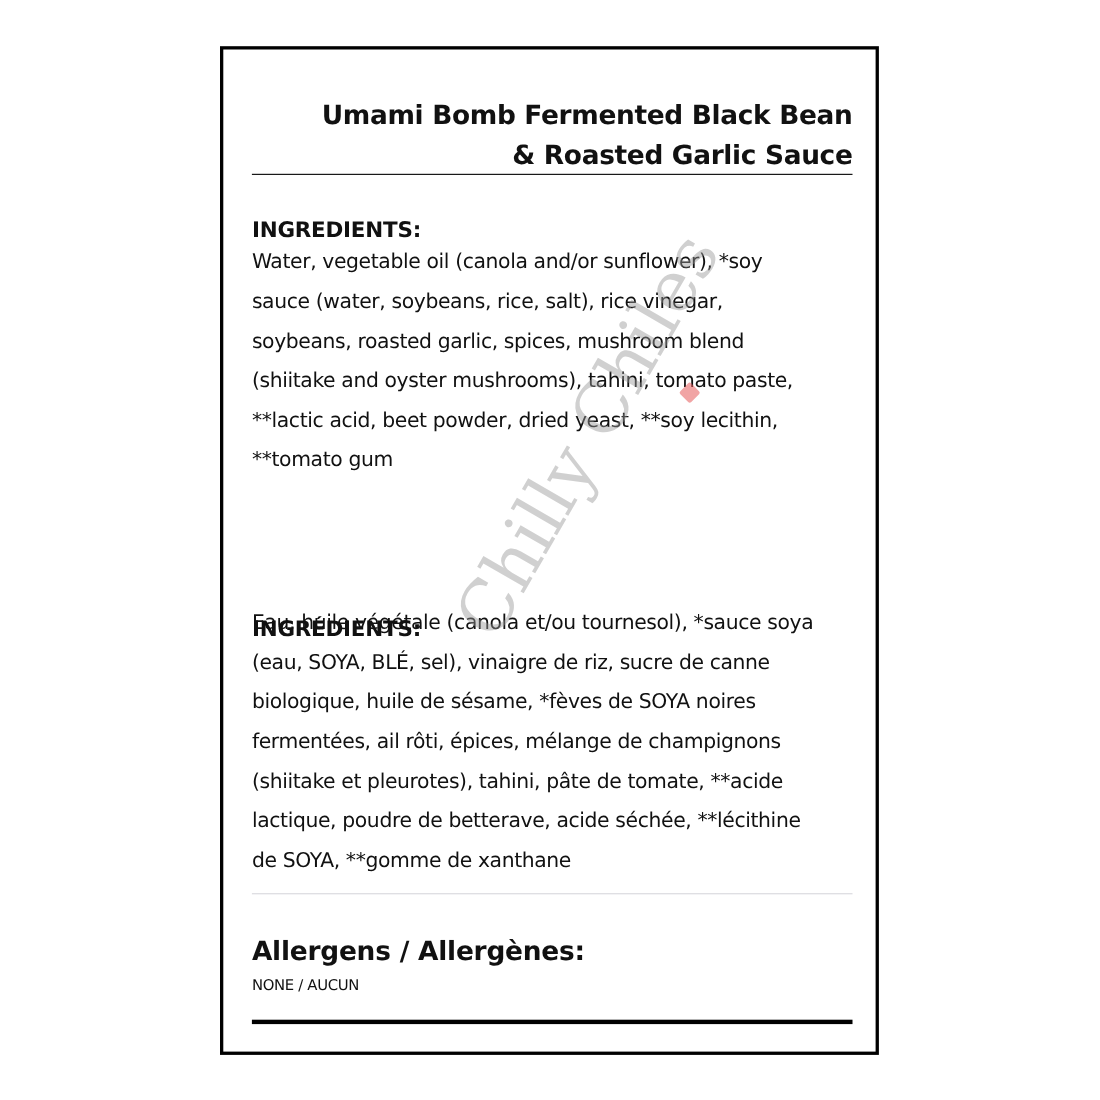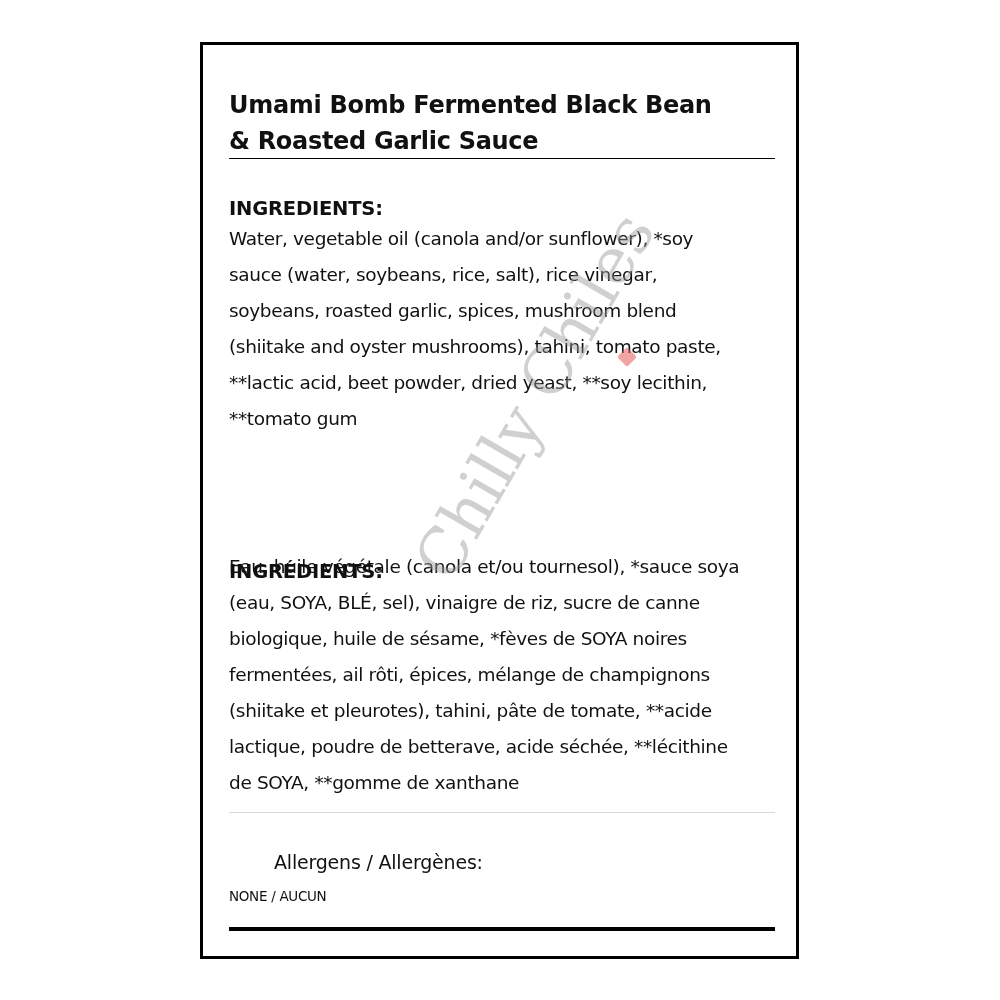--- a/index.html
+++ b/index.html
@@ -2,31 +2,31 @@
 <html><head>
 <meta charset="utf-8">
 <style>
   html, body { margin:0; padding:0; background:#ffffff; }
   body { width:1000px; height:1000px; position:relative; overflow:hidden; font-family:"DejaVu Sans", "Liberation Sans", sans-serif; color:#111; }
   .label {
     position:absolute; left:200px; top:42px; width:593px; height:911px;
     border:3px solid #000; background:#fff;
   }
   .title {
-    position:absolute; left:26px; top:42px; width:546px; text-align:left;
+    position:absolute; left:26px; top:42px; width:546px; text-align:right;
     font-weight:bold; font-size:24px; line-height:36px; letter-spacing:-0.3px;
   }
   .rule-title { position:absolute; left:26px; top:113px; width:546px; height:1px; background:#000; }
   .heading { position:absolute; left:26px; font-weight:bold; font-size:19.5px; letter-spacing:-0.2px; }
   .para {
     position:absolute; left:26px; width:560px; font-size:18.5px; line-height:36px; letter-spacing:-0.35px;
   }
   .para span { display:block; white-space:nowrap; }
   .rule-thin { position:absolute; left:26px; top:767px; width:546px; height:1px; background:#d8d8dc; }
-  .allergen-head { position:absolute; left:26px; top:806px; font-weight:normal; font-size:19px; letter-spacing:-0.2px;margin-left:45px; }
+  .allergen-head { position:absolute; left:26px; top:806px; font-weight:bold; font-size:24px; letter-spacing:-0.2px; }
   .allergen-val { position:absolute; left:26px; top:843px; font-size:13.5px; letter-spacing:-0.3px;text-align:center; }
   .rule-bottom { position:absolute; left:26px; top:882px; width:546px; height:4px; background:#000; }
   .watermark {
     position:absolute; left:400px; top:555px; transform-origin:0 0; transform:rotate(-60deg);
     font-family:"DejaVu Serif", "Liberation Serif", serif; font-size:64px; color:rgba(150,150,150,0.45);
     white-space:nowrap; pointer-events:none;
   }
   .leaf { position:absolute; left:620px; top:350px; width:14px; height:14px; background:rgba(230,90,90,0.55); border-radius:2px; transform:rotate(45deg); }
 </style>
 </head>

